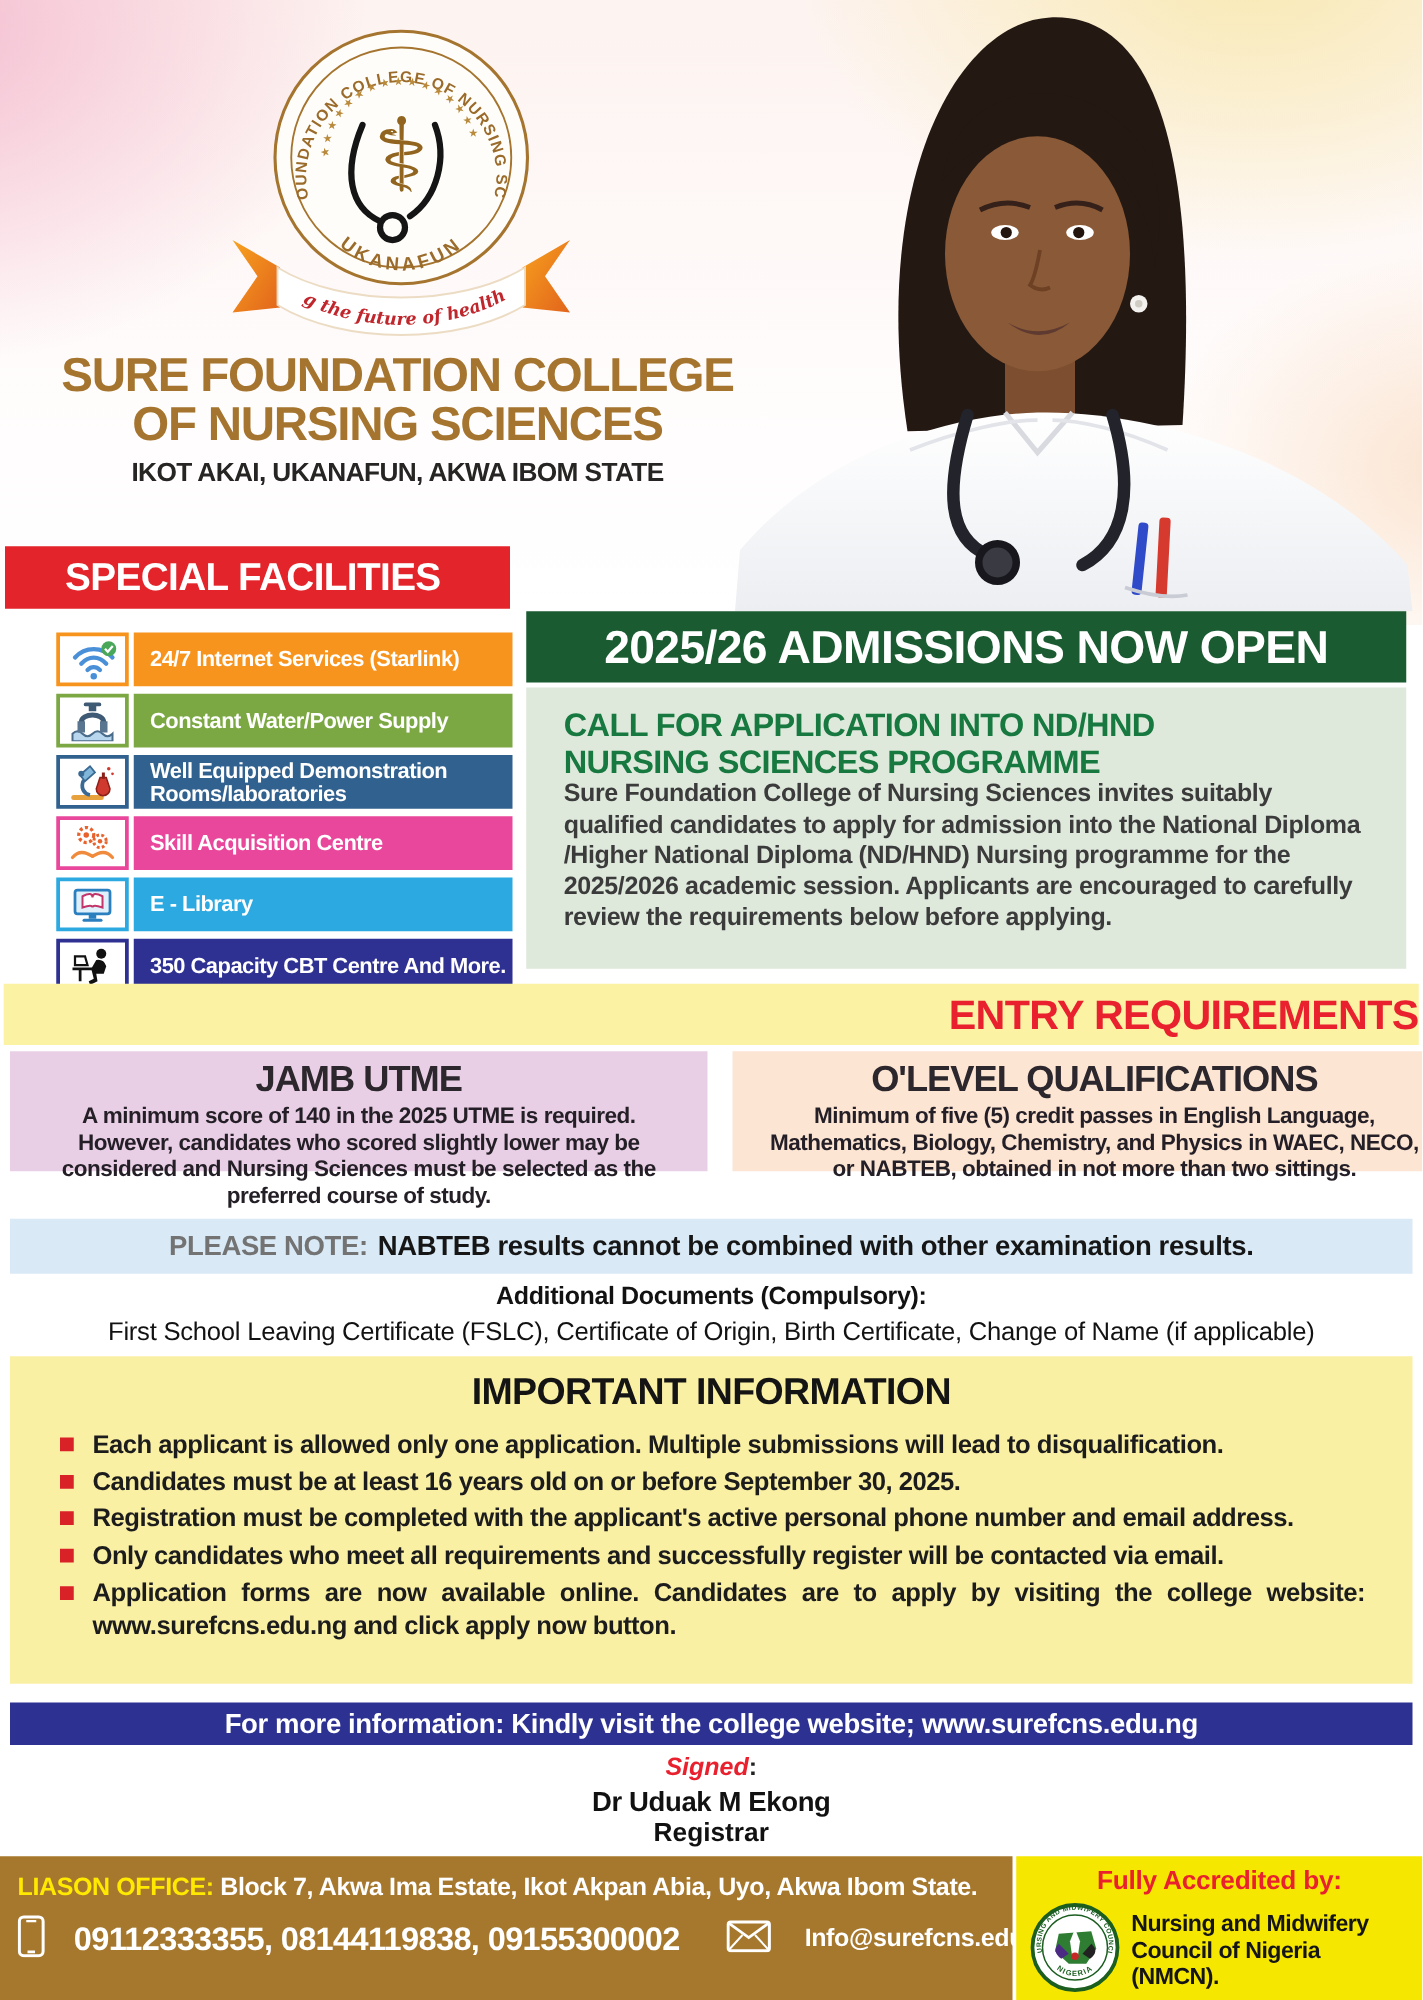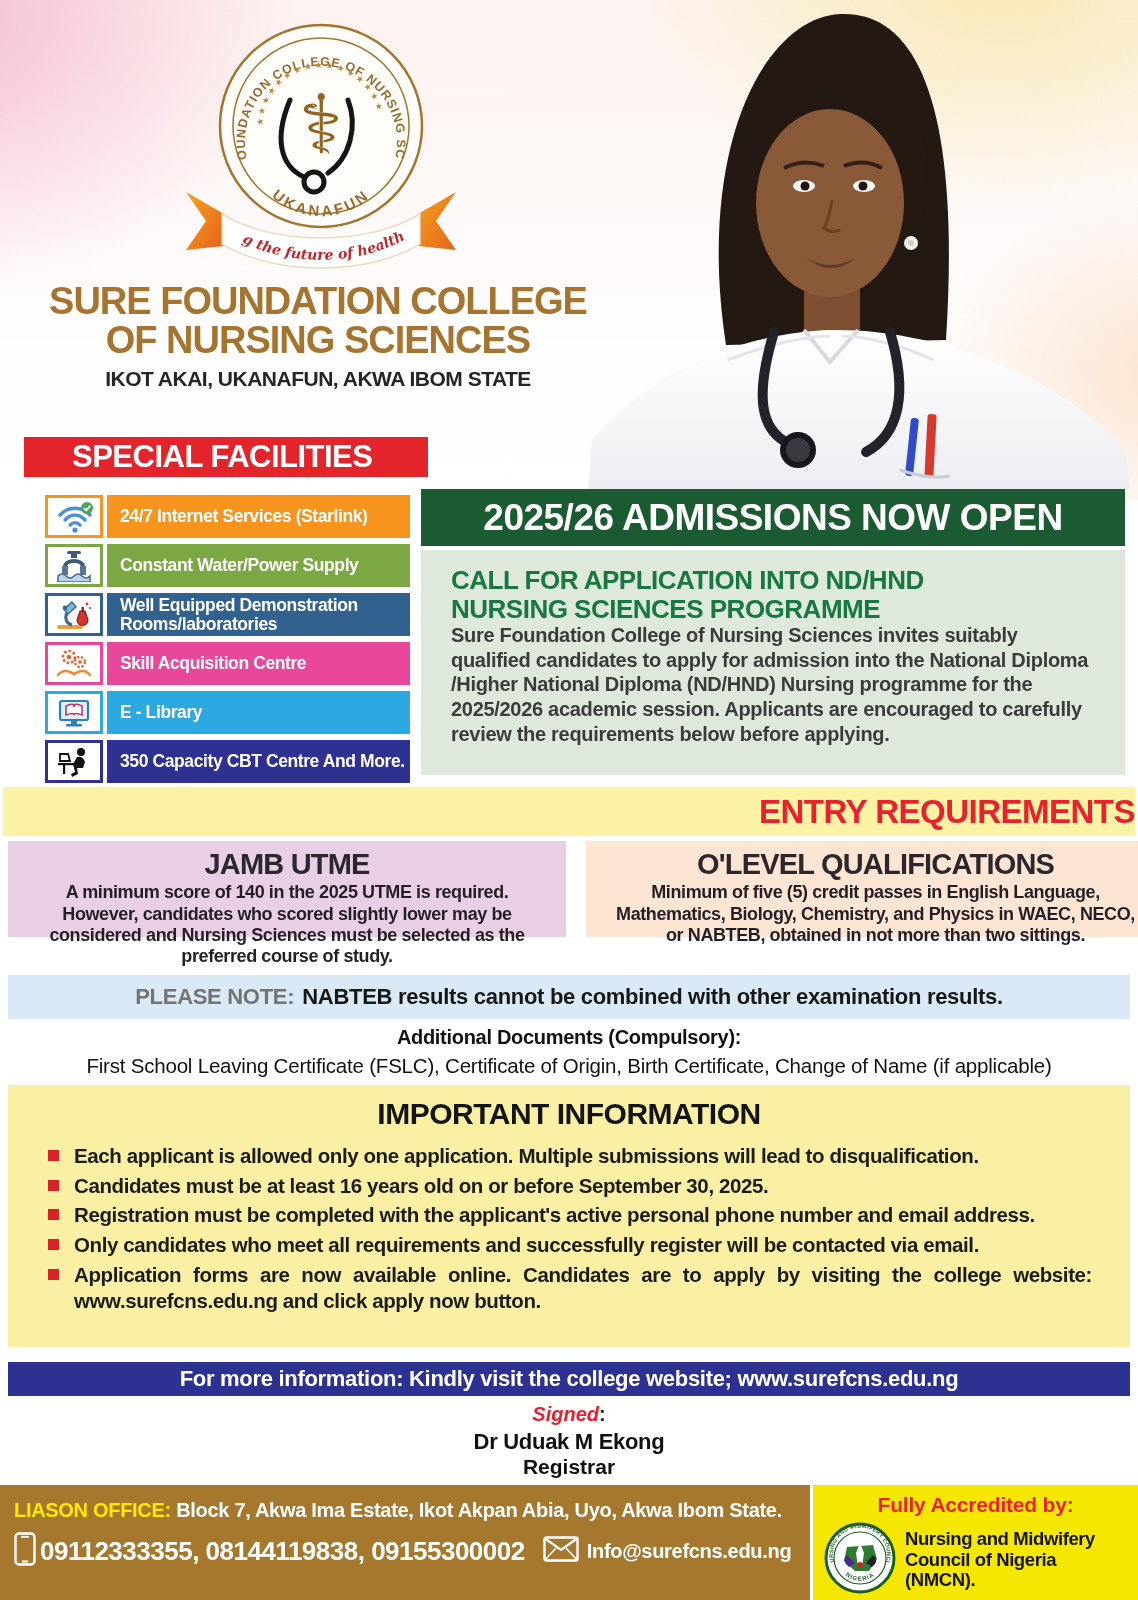--- a/index.html
+++ b/index.html
@@ -19,25 +19,25 @@
   
   .portrait{position:absolute;right:0;top:0;width:560px;height:489px;}
   
   .logo{position:absolute;left:178px;top:8px;width:286px;height:272px;}
   
   .college-name{position:absolute;left:18px;top:282px;width:600px;text-align:center;}
   .college-name .l1{font-size:38px;font-weight:800;color:#A5752F;letter-spacing:-1px;line-height:1.02;}
   .college-name .l3{margin-top:7px;font-size:21px;font-weight:800;color:#262524;letter-spacing:-0.5px;}
   
   .fac-header{
-    position:absolute;left:24px;top:437px;width:404px;height:40px;background:#E3242B;
+    position:absolute;left:4px;top:437px;width:404px;height:50px;background:#E3242B;
     color:#fff;font-size:31px;font-weight:800;letter-spacing:-0.5px;
     display:flex;align-items:center;padding-left:48px;box-sizing:border-box;
   }
-  .fac-list{position:absolute;left:45px;top:495px;width:365px;}
+  .fac-list{position:absolute;left:45px;top:506px;width:365px;}
   .fac-row{display:flex;align-items:stretch;margin-bottom:6px;height:43px;}
   .fac-icon-box{
     width:52px;height:37px;background:#fff;border:3px solid #999;flex:0 0 auto;
     display:flex;align-items:center;justify-content:center;margin-right:4px;
   }
   .fac-label-bar{
     flex:1;display:flex;align-items:center;padding-left:13px;padding-right:4px;
     color:#fff;font-weight:800;font-size:17.5px;letter-spacing:-0.4px;line-height:1.05;
   }
   
@@ -96,21 +96,21 @@
   .signed .colon{color:#222;font-style:normal;}
   .signed .n{margin-top:3px;font-size:22px;font-weight:800;color:#111;letter-spacing:-0.3px;}
   .signed .r{font-size:21px;font-weight:600;color:#111;}
   
   .footer-left{
     position:absolute;left:0;top:1485px;width:810px;height:115px;background:#A6782E;
     box-sizing:border-box;padding:14px 10px 0 14px;color:#fff;
   }
   .f-line1{font-size:20px;font-weight:800;letter-spacing:-0.3px;white-space:nowrap;}
   .f-line1 .yellow{color:#FFE900;}
-  .f-line2{margin-top:10px;display:flex;align-items:center;gap:4px;}
+  .f-line2{margin-top:10px;display:flex;align-items:center;gap:23px;}
   .f-phones{font-size:26px;font-weight:800;letter-spacing:-0.5px;white-space:nowrap;}
   .f-email{font-size:20px;font-weight:800;letter-spacing:-0.3px;margin-left:4px;}
   .footer-right{
     position:absolute;left:813px;top:1485px;width:325px;height:115px;background:#F6E700;
     box-sizing:border-box;padding:8px 8px 0 8px;text-align:center;
   }
   .acc-label{color:#E9212E;font-size:21px;font-weight:800;letter-spacing:-0.2px;}
   .acc-row{display:flex;align-items:center;justify-content:flex-start;gap:8px;margin-top:4px;padding-left:2px;}
   .acc-text{font-size:18.5px;font-weight:800;color:#151515;text-align:left;letter-spacing:-0.4px;line-height:1.12;width:210px;}
 </style>

